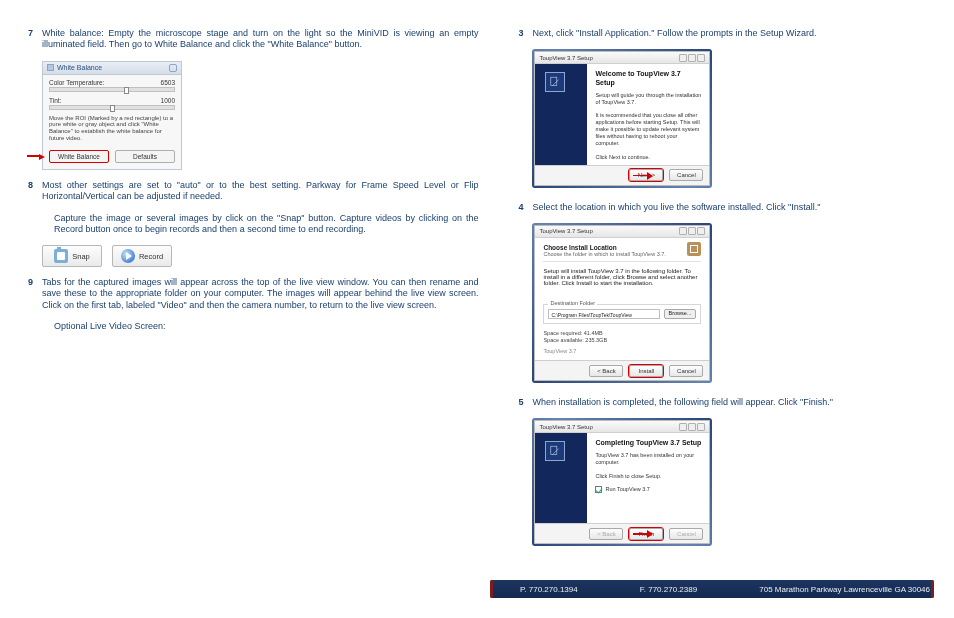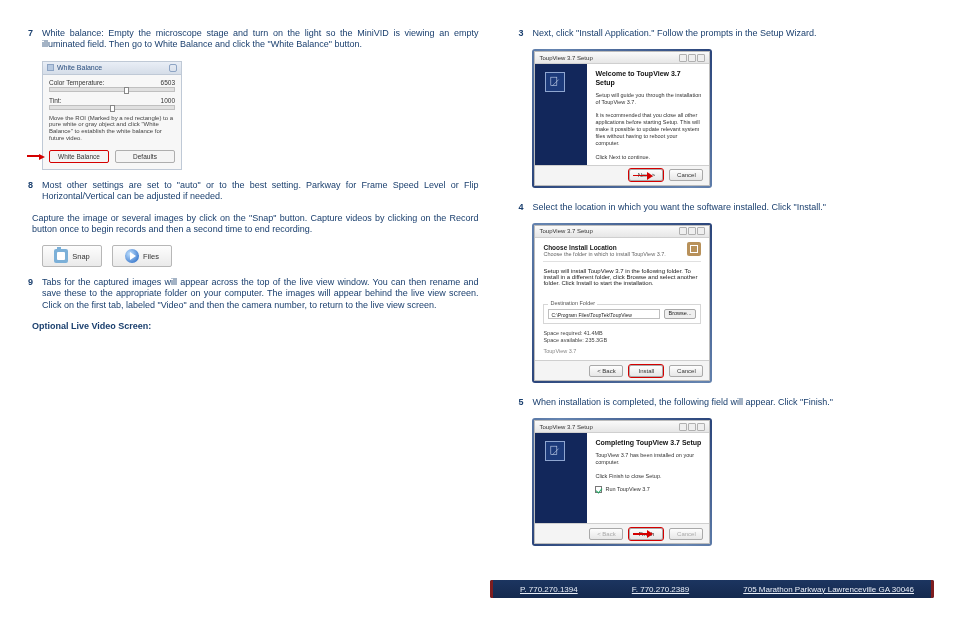--- a/index.html
+++ b/index.html
@@ -22,22 +22,22 @@
     flex: 1;
     min-width: 0;
   }
   .col-left { flex: 1.05; }
   .col-right { flex: 0.95; }
 
   .step { display: flex; margin-bottom: 10px; line-height: 1.25; }
   .step-num { color: #1a3f6e; font-weight: bold; width: 14px; flex: none; font-size: 9px; }
   .step-text { flex: 1; text-align: justify; font-size: 9px; }
 
-  .indent { margin-left: 4px; margin-bottom: 10px; line-height: 1.25; text-align: justify; }
-  .bold-head { font-weight: bold; color: #1a3f6e; }
+  .indent { margin-left: 26px; margin-bottom: 10px; line-height: 1.25; text-align: justify; }
+  .bold-head { font-weight: normal; color: #1a3f6e; }
 
   
   .wb-panel {
     width: 140px;
     border: 1px solid #bfc9d6;
     background: #f7f7f7;
     margin: 4px 0 10px 14px;
     position: relative;
     font-size: 7px;
     color: #333;
@@ -114,22 +114,21 @@
   .chk .box{ width:7px;height:7px;border:1px solid #777;background:#fff;position:relative;}
   .chk .box::after{content:"";position:absolute;left:1px;top:0px;width:3px;height:5px;border-right:1px solid #2a6;border-bottom:1px solid #2a6;transform:rotate(40deg);}
 
   
   .footerbar {
     position:absolute; left:490px; right:20px; bottom:20px;
     height:18px; background:linear-gradient(#1c3560,#14294e);
     border-radius:2px;
     color:#e8eef8; font-size:8px;
     display:flex; align-items:center; justify-content:space-between;
-    padding:0 20px 0 30px;
-    text-decoration:underline;
+    padding:0 4px 0 30px;
   }
   .footerbar::before,.footerbar::after{
     content:""; position:absolute; top:0; bottom:0; width:3px; background:#7e1d1f;
   }
   .footerbar::before{ left:0; border-radius:2px 0 0 2px;}
   .footerbar::after{ right:0; border-radius:0 2px 2px 0;}
 </style>
 </head>
 <body>
 
@@ -179,21 +178,21 @@
 
     <div class="indent">Capture the image or several images by click on the "Snap" button. Capture videos by clicking on the Record button once to begin records and then a second time to end recording.</div>
 
     <div class="sr-row">
       <div class="sr-btn">
         <span class="sr-icon snap-ico"></span>
         <span>Snap</span>
       </div>
       <div class="sr-btn">
         <span class="sr-icon rec-ico"></span>
-        <span>Files</span>
+        <span>Record</span>
       </div>
     </div>
 
     <div class="step">
       <div class="step-num">9</div>
       <div class="step-text">Tabs for the captured images will appear across the top of the live view window. You can then rename and save these to the appropriate folder on your computer. The images will appear behind the live view screen. Click on the first tab, labeled "Video" and then the camera number, to return to the live view screen.</div>
     </div>
 
     <div class="indent">
       <span class="bold-head">Optional Live Video Screen:</span><br>
@@ -236,21 +235,21 @@
         <div class="wiz-footer">
           <div class="footer-arrow r1"></div>
           <div class="w-btn hl">Next &gt;</div>
           <div class="w-btn">Cancel</div>
         </div>
       </div>
     </div>
 
     <div class="step">
       <div class="step-num">4</div>
-      <div class="step-text">Select the location in which you want the software installed.  Click "Install."</div>
+      <div class="step-text">Select the location in which you live the software installed.  Click "Install."</div>
     </div>
 
     <div class="wiz-wrap">
       <div class="wiz wiz-plain">
         <div class="wiz-titlebar">
           <span class="t">ToupView 3.7 Setup</span>
           <span class="wctrl">
             <span></span>
             <span></span>
             <span></span>

